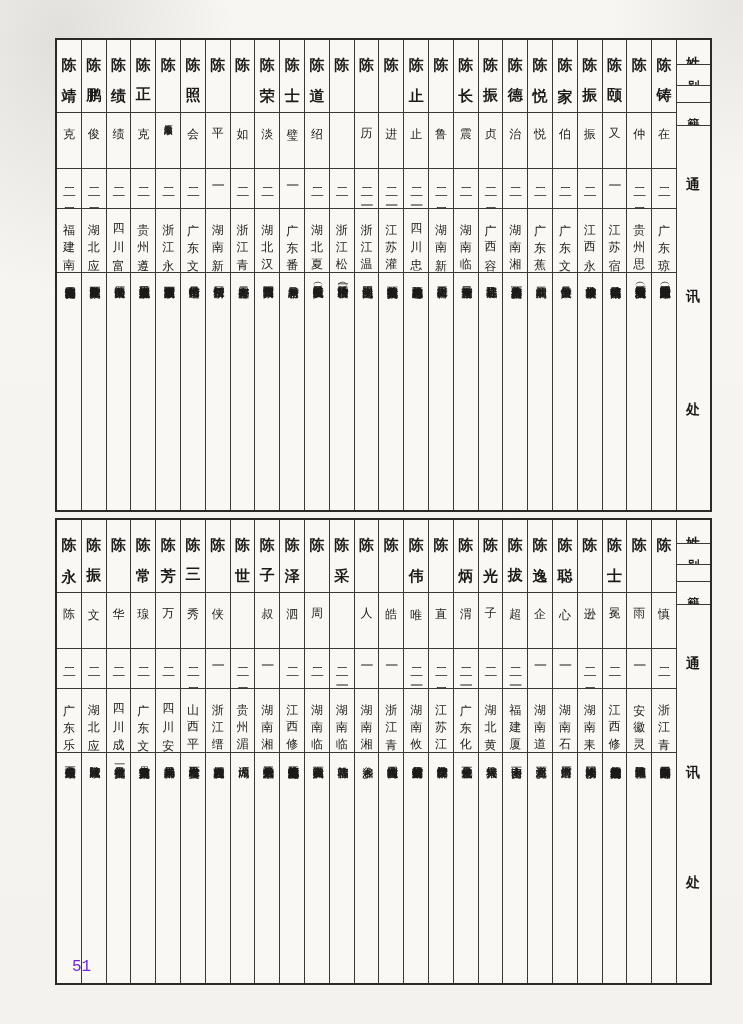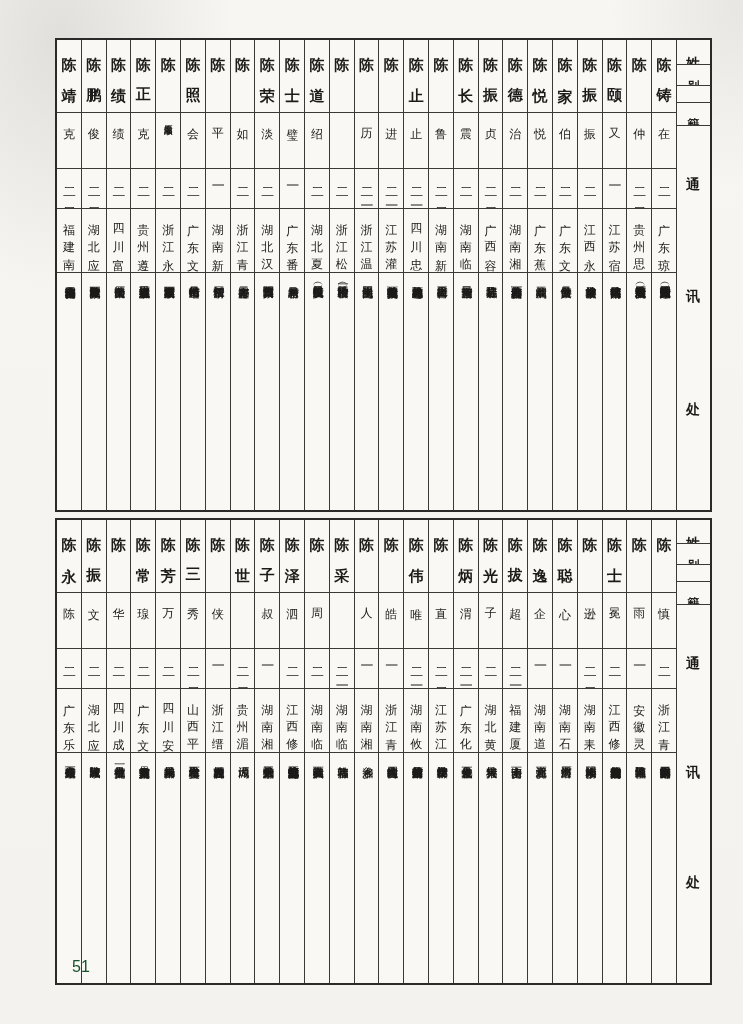--- a/index.html
+++ b/index.html
@@ -48,21 +48,21 @@
   .c-zi .small-zi{font-size:9px;line-height:10px;letter-spacing:0;text-align:start;text-align-last:auto;height:auto;max-height:100%;}
   .c-age .vtxt{font-size:13px;line-height:20px;padding:4px 0;box-sizing:border-box;}
   .c-origin .vtxt{font-size:12px;line-height:20px;}
   .c-addr .vtxt{font-size:11px;line-height:12.5px;letter-spacing:0;text-align:start;text-align-last:auto;height:auto;}
   .header-col .vtxt{font-weight:700;}
   .header-col .c-name .vtxt{font-size:14px;}
   .header-col .c-addr{padding-top:38px;padding-bottom:120px;}
   .header-col .c-addr .vtxt{font-size:14px;height:100%;text-align:justify;text-align-last:justify;line-height:20px;}
   .page-number{
     position:absolute;left:72px;top:958px;
-    font-family:Liberation Sans, sans-serif;font-size:16px;color:#14532d;
+    font-family:Liberation Mono, monospace;font-size:16px;color:#6d28d9;
   }
 </style>
 </head>
 <body>
 
 <div class="doc-table" id="table-top">
   <div class="col header-col">
     <div class="cell c-name">
         <span class="vtxt fill">姓名</span>
       </div>

